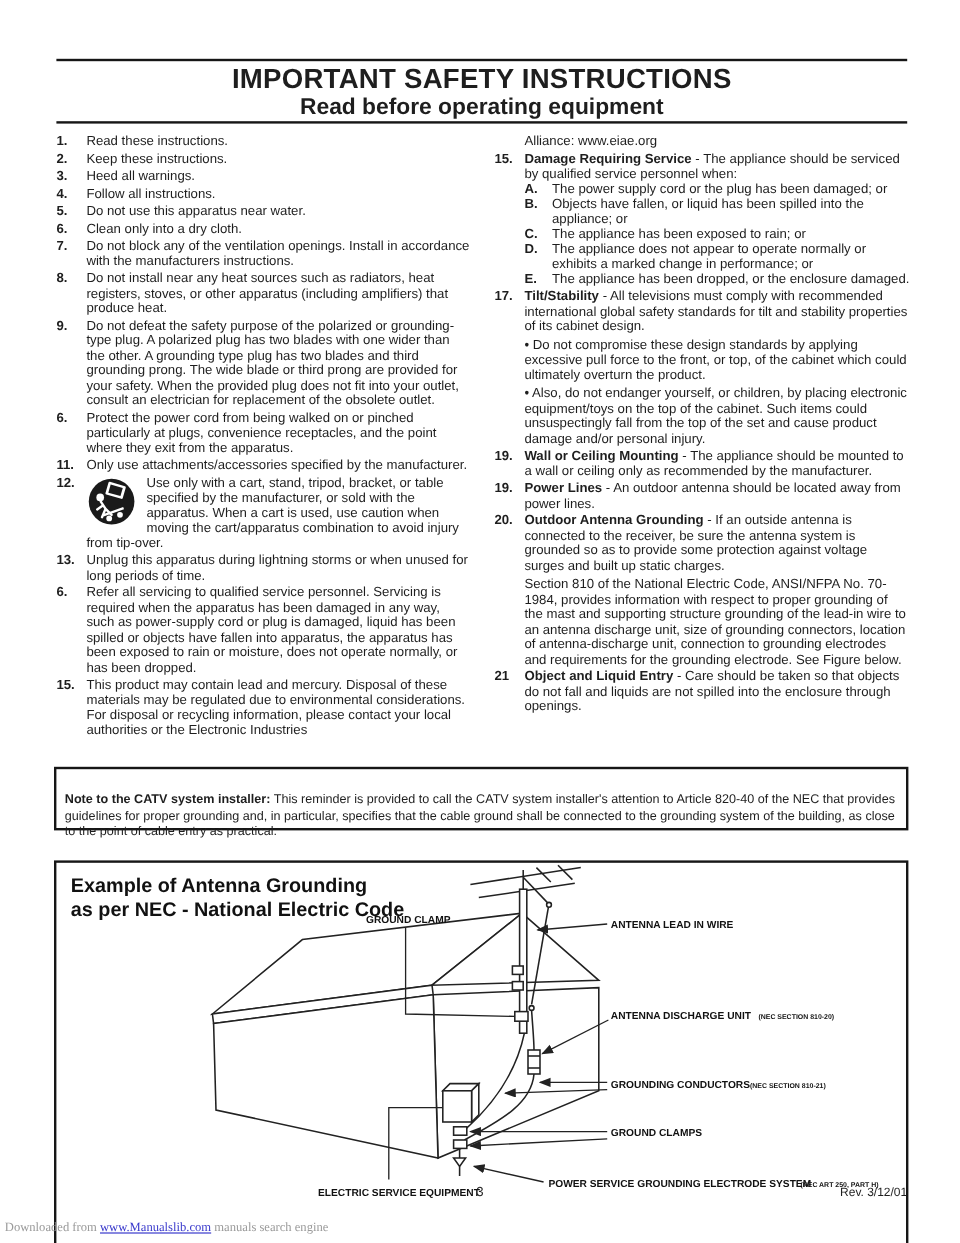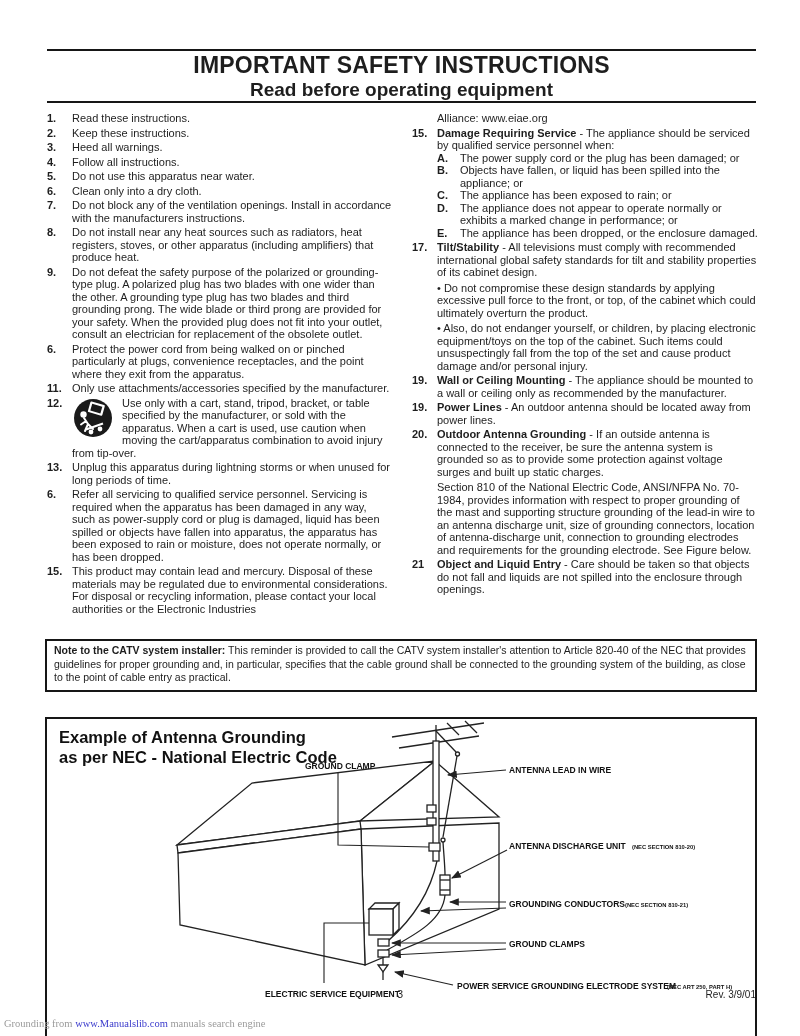--- a/index.html
+++ b/index.html
@@ -19,33 +19,33 @@
   #col-right { left:412px; width:346px; }
   .li { position:relative; padding-left:25px; margin-bottom:2px; }
   .num { position:absolute; left:0; top:0; font-weight:bold; }
   .lead { font-weight:bold; }
   .sub { position:relative; padding-left:23px; margin-top:0px; }
   .subnum { position:absolute; left:0; top:0; font-weight:bold; }
   .para { margin-top:3px; }
   .tip-icon { float:left; width:42px; height:40px; margin:1px 8px 3px 0; }
   .catv {
     position:absolute; left:45px; top:639px; width:712px; height:53px;
-    border:2px solid #161616; padding:3px 7px; font-size:10.5px; line-height:13.5px;
+    border:2px solid #161616; padding:19px 7px; font-size:10.5px; line-height:13.5px;
   }
   .diagram {
     position:absolute; left:45px; top:717px; width:712px; height:364px;
     border:2px solid #161616;
   }
   .pageno { position:absolute; left:0; top:988px; width:800px; text-align:center; font-size:11px; }
   .rev { position:absolute; right:44px; top:989px; font-size:10px; }
   .watermark {
     position:absolute; left:4px; top:1018px; font-family:"Liberation Serif", serif;
     font-size:10.5px; color:#9a9a9a;
   }
-  .watermark a { color:#3a3acc; cursor:pointer; }
+  .watermark a { color:#3a3acc; text-decoration:underline; cursor:pointer; }
 </style>
 </head>
 <body>
 
 <div class="page">
 
   <div class="rule rule-top"></div>
   <div class="titleblock">
     <div class="title">IMPORTANT SAFETY INSTRUCTIONS</div>
     <div class="subtitle">Read before operating equipment</div>
@@ -240,17 +240,17 @@
         <text x="578" y="188" font-size="5.8">(NEC SECTION 810-21)</text>
         <text x="462" y="228">GROUND CLAMPS</text>
         <text x="410" y="270">POWER SERVICE GROUNDING ELECTRODE SYSTEM</text>
         <text x="620" y="270" font-size="5.8">(NEC ART 250, PART H)</text>
         <text x="218" y="278">ELECTRIC SERVICE EQUIPMENT</text>
       </g>
     </svg>
   </div>
 
   <div class="pageno">3</div>
-  <div class="rev">Rev. 3/9/01</div>
-
-  <div class="watermark"><span>Grounding from </span><a>www.Manualslib.com</a><span> manuals search engine</span></div>
+  <div class="rev">Rev. 3/12/01</div>
+
+  <div class="watermark"><span>Downloaded from </span><a>www.Manualslib.com</a><span> manuals search engine</span></div>
 
 </div>
 
 </body></html>

